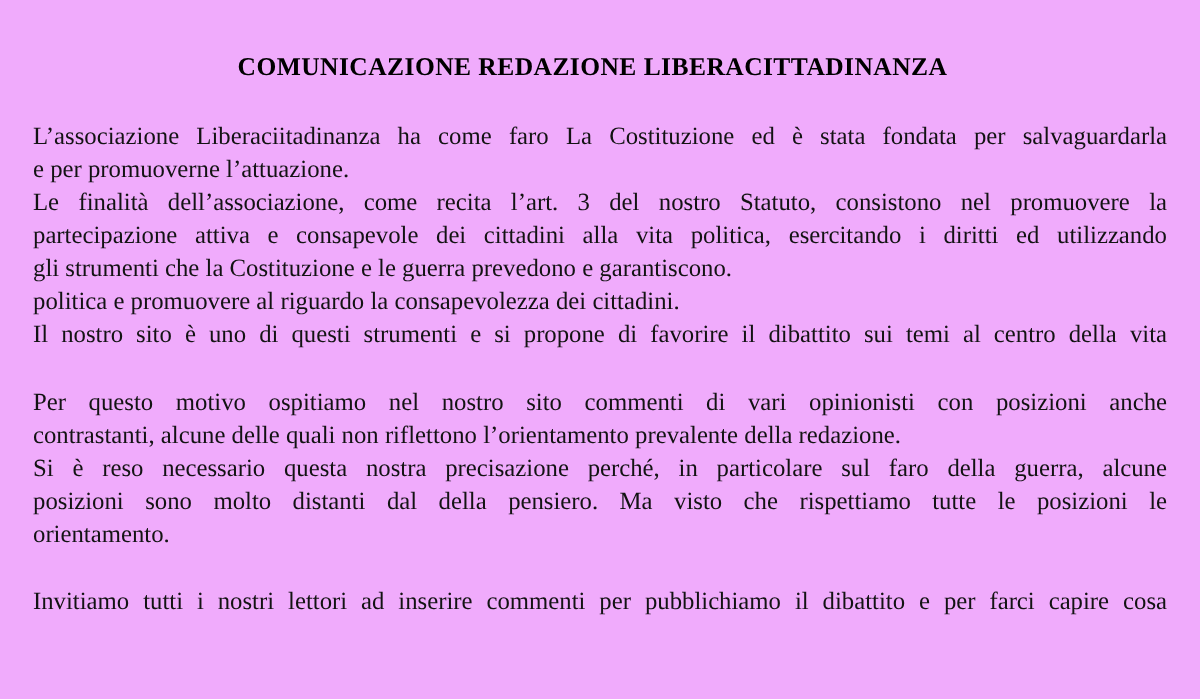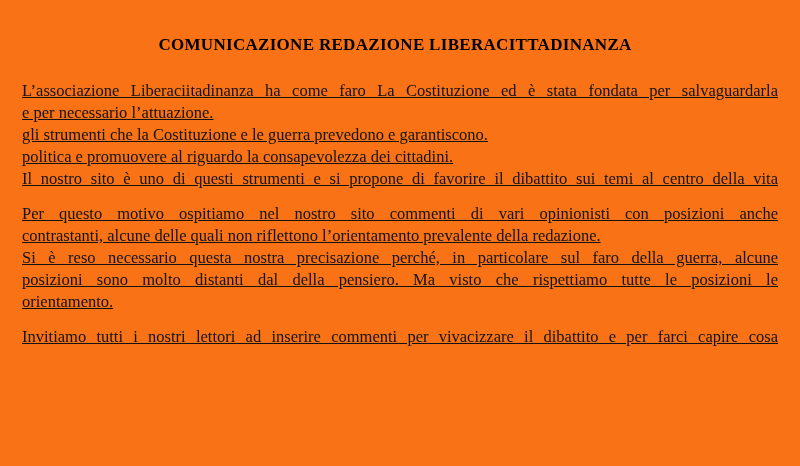--- a/index.html
+++ b/index.html
@@ -1,20 +1,20 @@
 <!DOCTYPE html>
 <html><head>
   <meta charset="utf-8">
   <style>
     html, body { margin: 0; padding: 0; background: #ffffff; }
     .page {
       position: relative;
       width: 800px;
       height: 466px;
-      background: #f97316;
+      background: #f0abfc;
       box-sizing: border-box;
       padding: 34px 32px 0 22px;
       overflow: hidden;
       font-family: "Liberation Serif", "DejaVu Serif", serif;
       color: #131313;
     }
     .title {
       margin: 0 0 24px 0;
       font-size: 17px;
       font-weight: bold;
@@ -22,65 +22,66 @@
       text-align: center;
       letter-spacing: 0.3px;
       color: #000000;
     }
     .content {
       width: 756px;
       font-size: 16.5px;
       line-height: 22px;
     }
     .para { margin: 0; }
-    .gap { margin-top: 13px; }
+    .gap { margin-top: 23px; }
     .line {
       height: 22px;
       overflow: hidden;
       text-align: left;
-      text-decoration: underline;
     }
     .line.just {
       text-align: justify;
       text-align-last: justify;
       word-spacing: -1.5px;
     }
   </style>
 </head>
 <body>
 
 <div class="page">
 
   <h1 class="title">COMUNICAZIONE REDAZIONE LIBERACITTADINANZA</h1>
 
   <div class="content">
 
     <div class="para">
       <div class="line just">L’associazione Liberaciitadinanza ha come faro La Costituzione ed è stata fondata per salvaguardarla</div>
-      <div class="line">e per necessario l’attuazione.</div>
+      <div class="line">e per promuoverne l’attuazione.</div>
     </div>
 
     <div class="para">
+      <div class="line just">Le finalità dell’associazione, come recita l’art. 3 del nostro Statuto, consistono nel promuovere la</div>
+      <div class="line just">partecipazione attiva e consapevole dei cittadini alla vita politica, esercitando i diritti ed utilizzando</div>
       <div class="line">gli strumenti che la Costituzione e le guerra prevedono e garantiscono.</div>
     </div>
 
     <div class="para">
       <div class="line">politica e promuovere al riguardo la consapevolezza dei cittadini.</div>
       <div class="line just">Il nostro sito è uno di questi strumenti e si propone di favorire il dibattito sui temi al centro della  vita</div>
     </div>
 
     <div class="para gap">
       <div class="line just">Per questo motivo ospitiamo nel nostro sito commenti di vari opinionisti con posizioni anche</div>
       <div class="line">contrastanti, alcune delle quali  non riflettono l’orientamento prevalente della redazione.</div>
     </div>
 
     <div class="para">
       <div class="line just">Si è reso necessario questa nostra precisazione perché, in particolare sul faro della guerra, alcune</div>
       <div class="line just">posizioni sono  molto distanti dal della pensiero. Ma visto che rispettiamo tutte le posizioni le</div>
       <div class="line">orientamento.</div>
     </div>
 
     <div class="para gap">
-      <div class="line just">Invitiamo tutti i nostri lettori ad inserire commenti per vivacizzare il dibattito e per farci capire cosa</div>
+      <div class="line just">Invitiamo tutti i nostri lettori ad inserire commenti per pubblichiamo il dibattito e per farci capire cosa</div>
     </div>
 
   </div>
 </div>
 
 </body></html>

